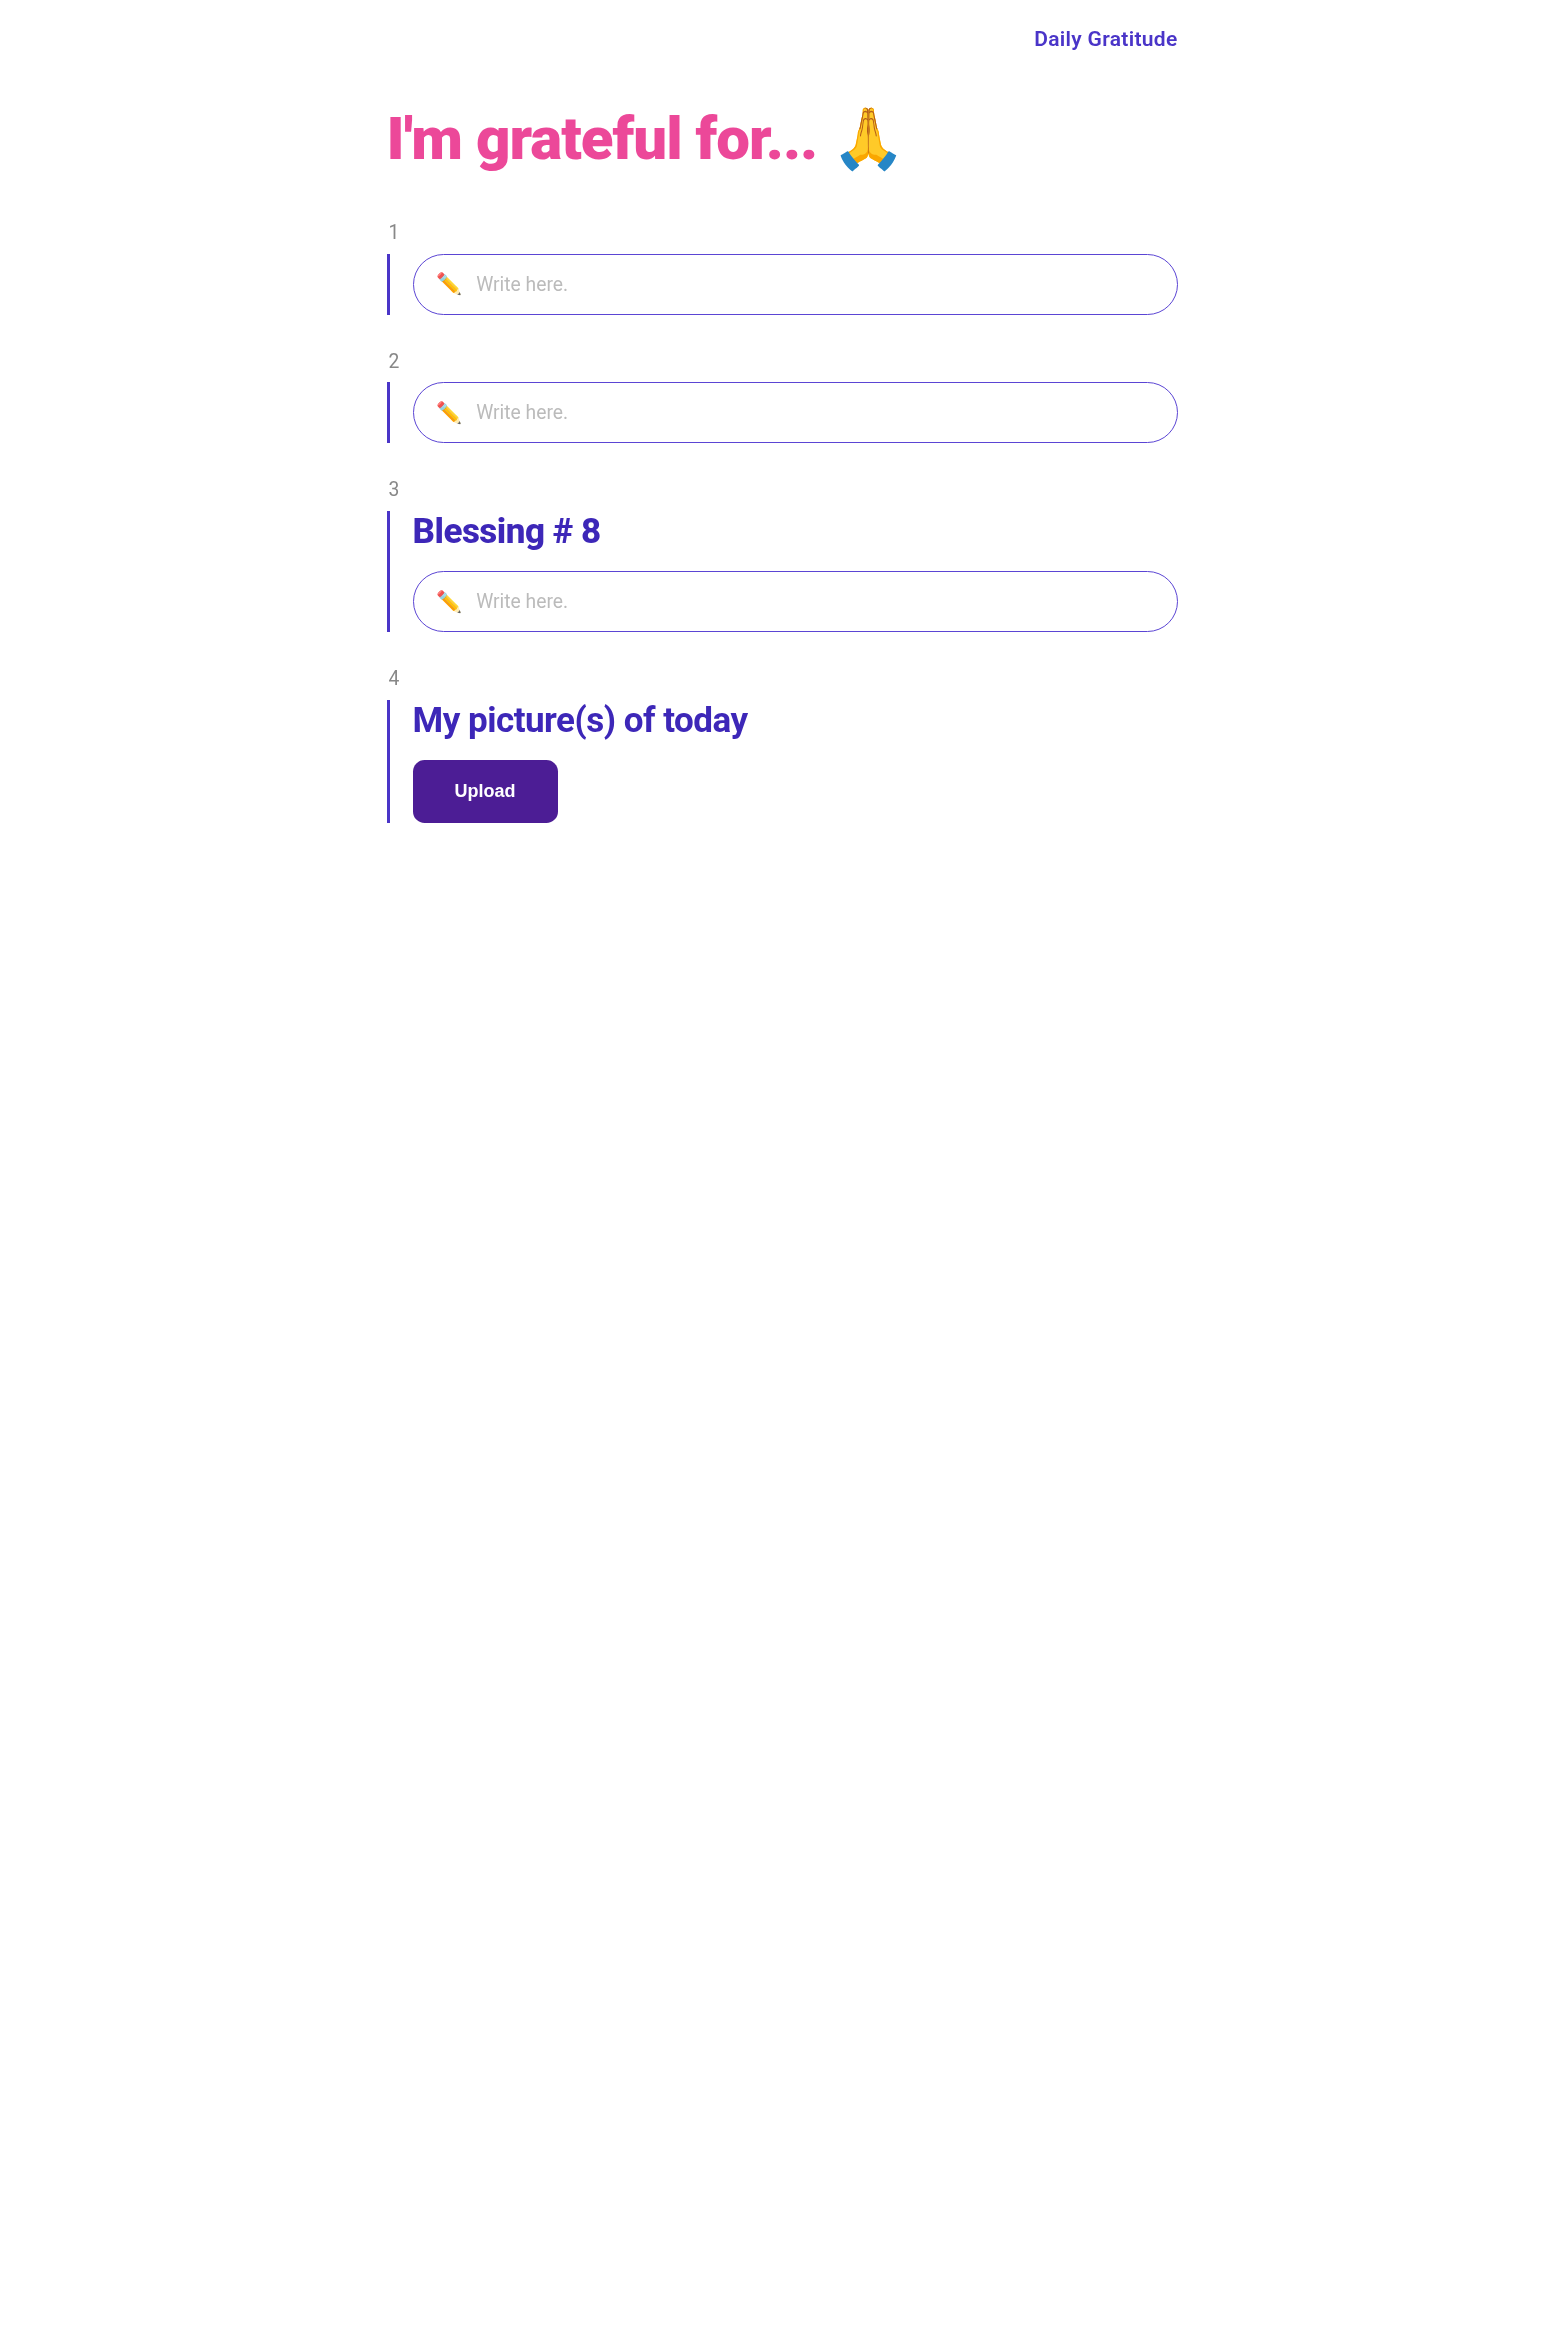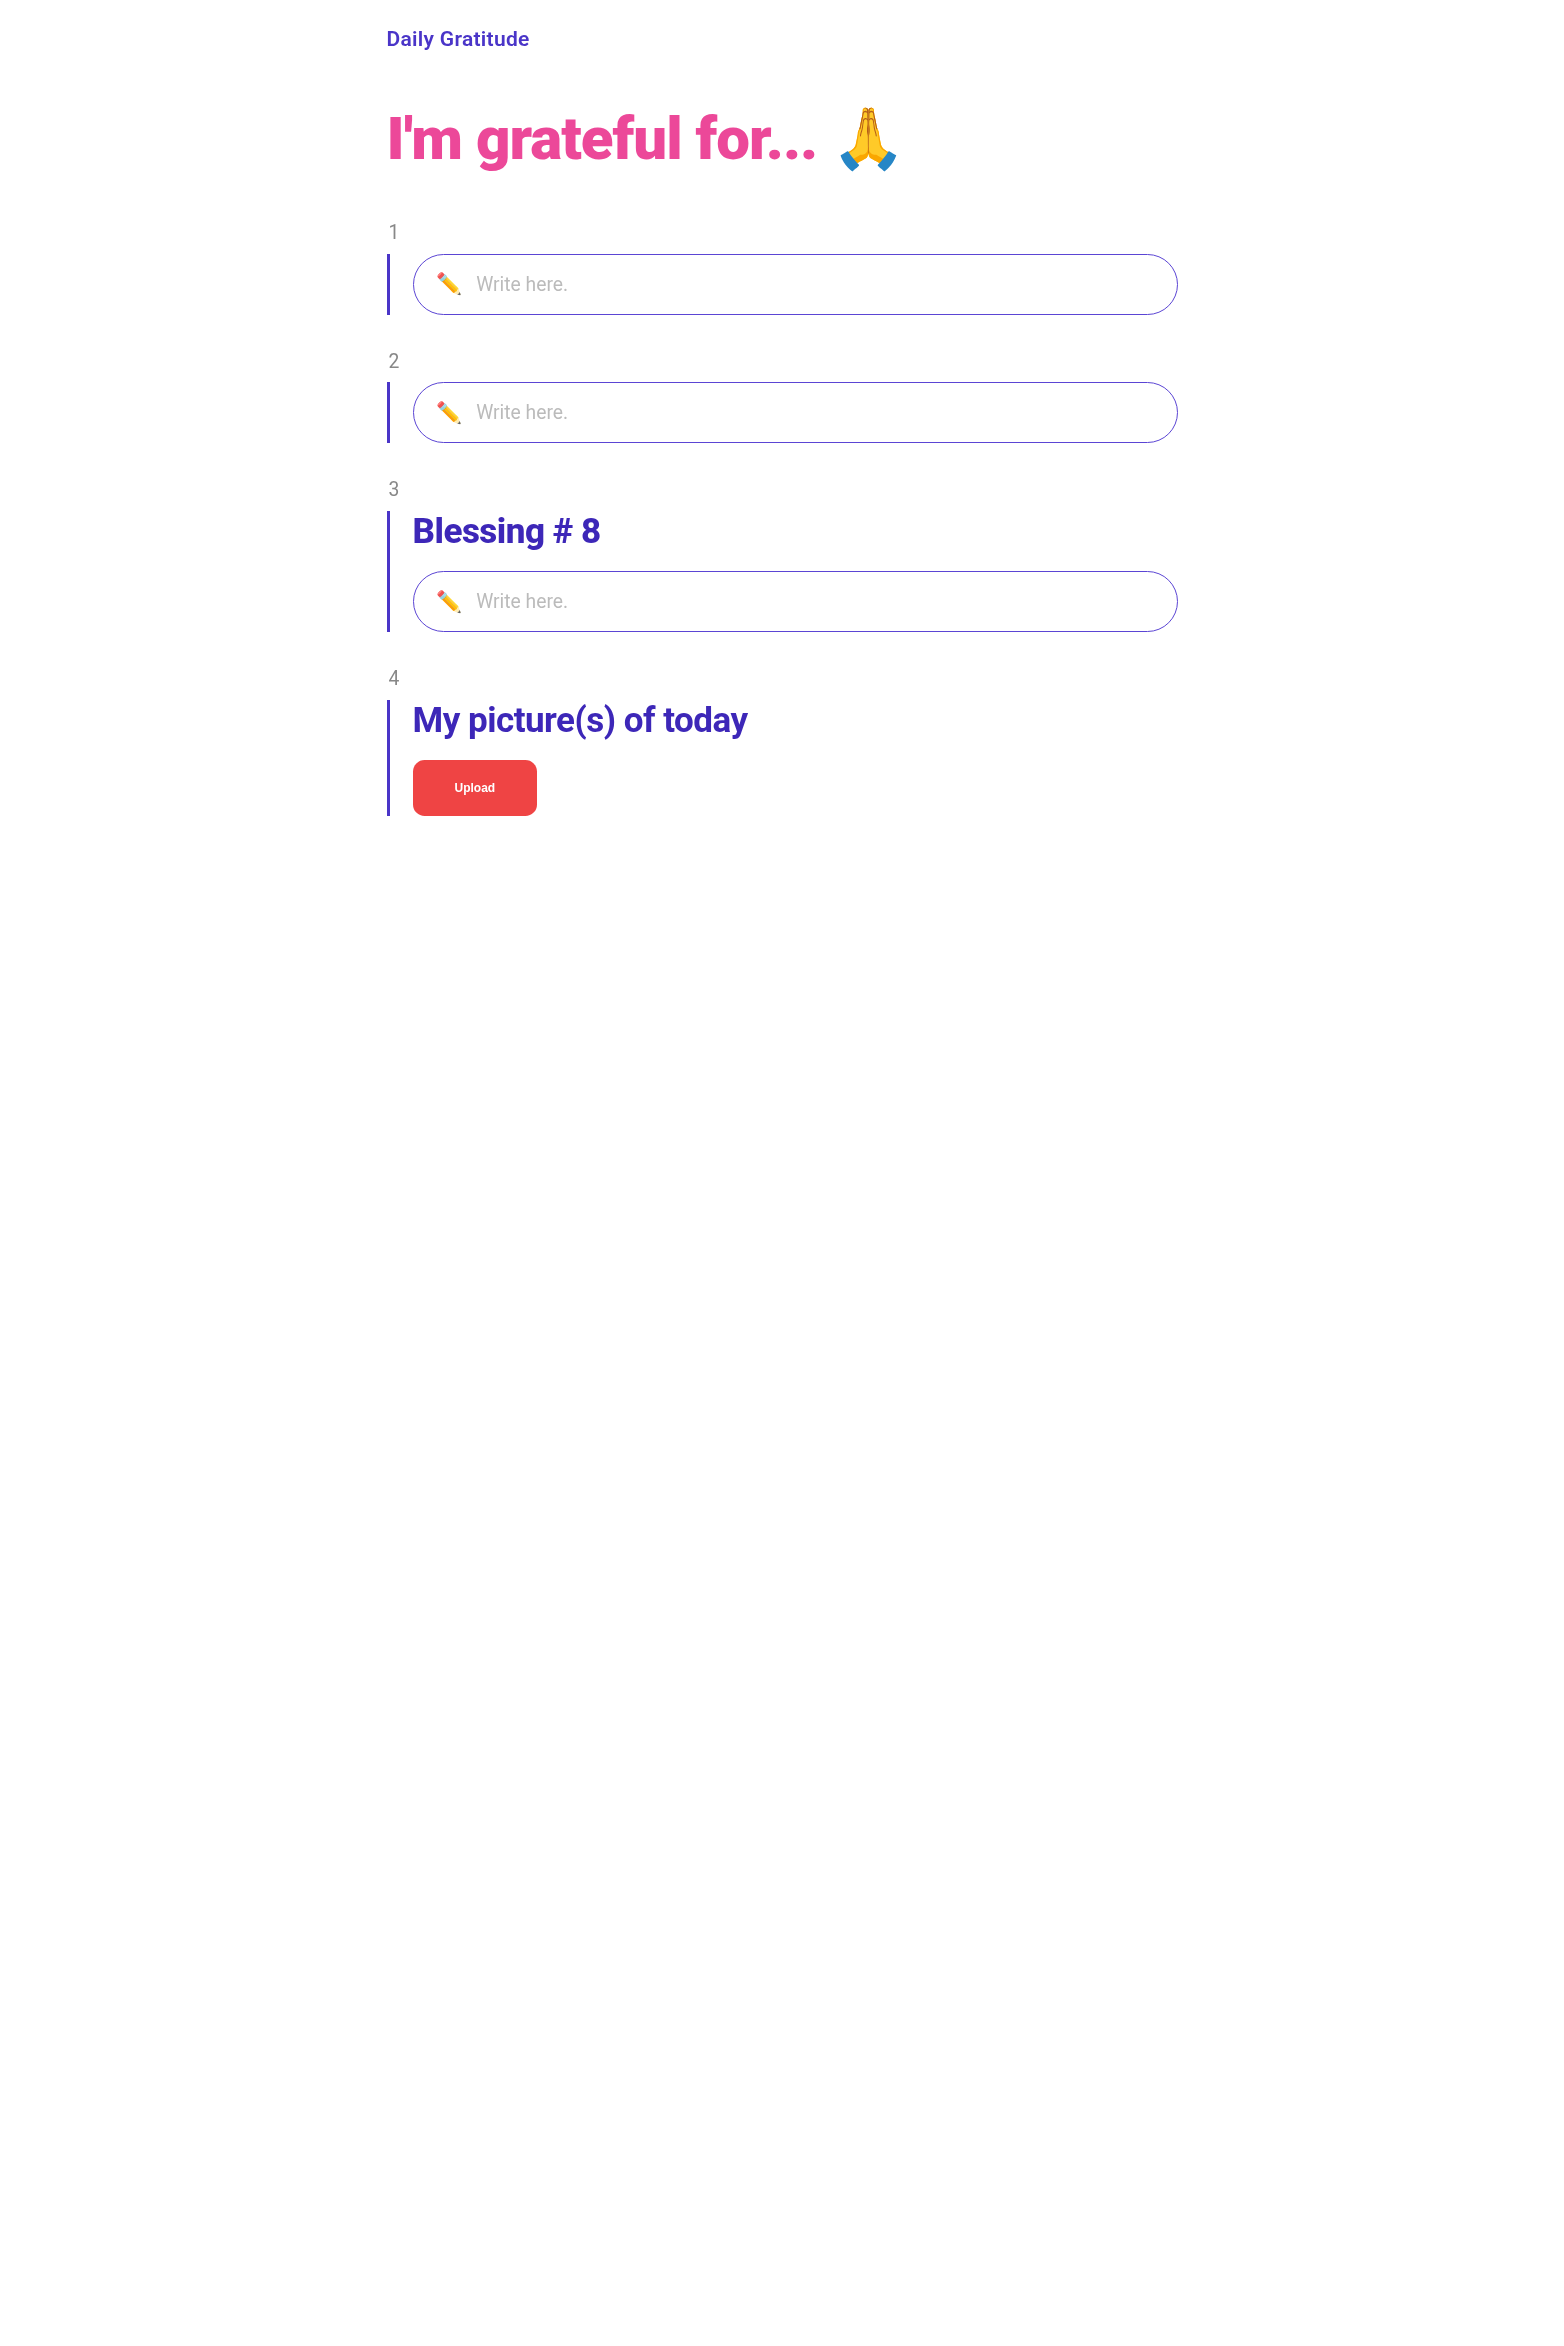--- a/index.html
+++ b/index.html
@@ -11,21 +11,21 @@
     body {
       background-color: #ffffff;
       font-family: -apple-system, BlinkMacSystemFont, 'Segoe UI', Roboto, sans-serif;
       width: 100%;
       max-width: 869px;
       margin: 0 auto;
       padding: 0 39px;
     }
 
     .app-title {
-      text-align: left;
+      text-align: right;
       color: #4a35c8;
       font-size: 21px;
       font-weight: 600;
       padding: 27px 0 19.3px 0;
       letter-spacing: 0.3px;
     }
 
     .main-heading {
       color: #ec4899;
       font-size: 60px;
@@ -101,26 +101,26 @@
 
     .picture-title {
       color: #3d27b8;
       font-size: 35px;
       font-weight: 700;
       margin-bottom: 19.3px;
       letter-spacing: -0.5px;
     }
 
     .upload-btn {
-      background-color: #ef4444;
+      background-color: #4c1d95;
       color: #ffffff;
       border: none;
       border-radius: 11.6px;
       padding: 21px 42px;
-      font-size: 12px;
+      font-size: 18px;
       font-weight: 600;
       cursor: pointer;
       display: inline-block;
     }
   </style>
 </head>
 <body>
 
 <div class="app-title">Daily Gratitude</div>
 

